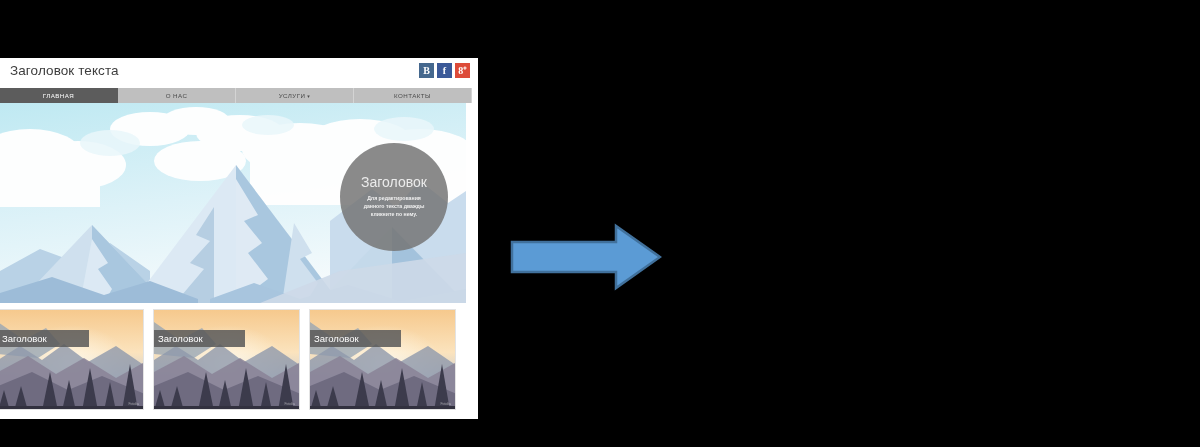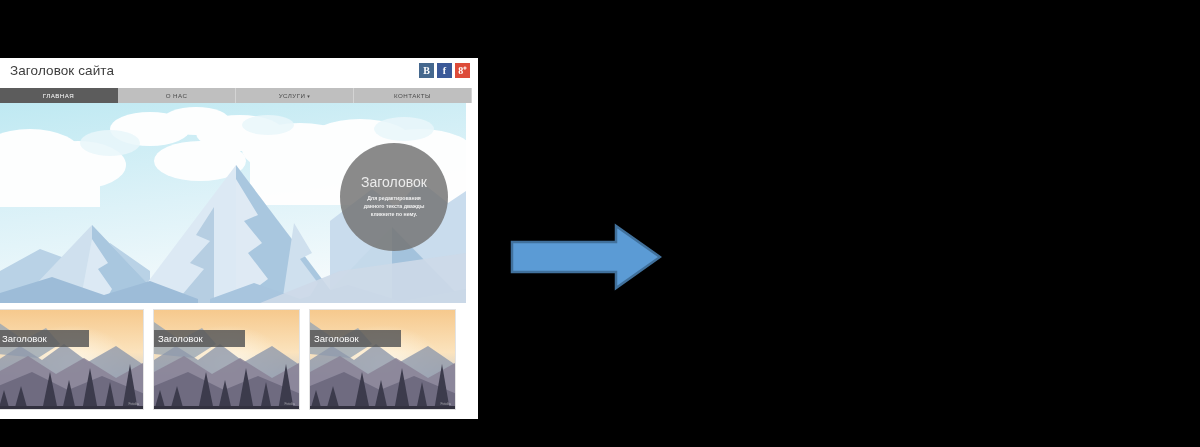--- a/index.html
+++ b/index.html
@@ -179,21 +179,21 @@
     width: 152px;
     height: 70px;
   }
 </style>
 </head>
 <body>
 
 <div id="site-panel">
 
   <div id="site-header">
-    <div id="site-title">Заголовок сайта</div>
+    <div id="site-title">Заголовок текста</div>
     <div id="social-icons">
       <div class="social-icon" style="background:#45688e">В</div>
       <div class="social-icon" style="background:#3b5998">f</div>
       <div class="social-icon" style="background:#dd4b39">8⁺</div>
     </div>
   </div>
 
   <div id="site-nav">
     <div class="nav-item active">
       <span>ГЛАВНАЯ</span>

